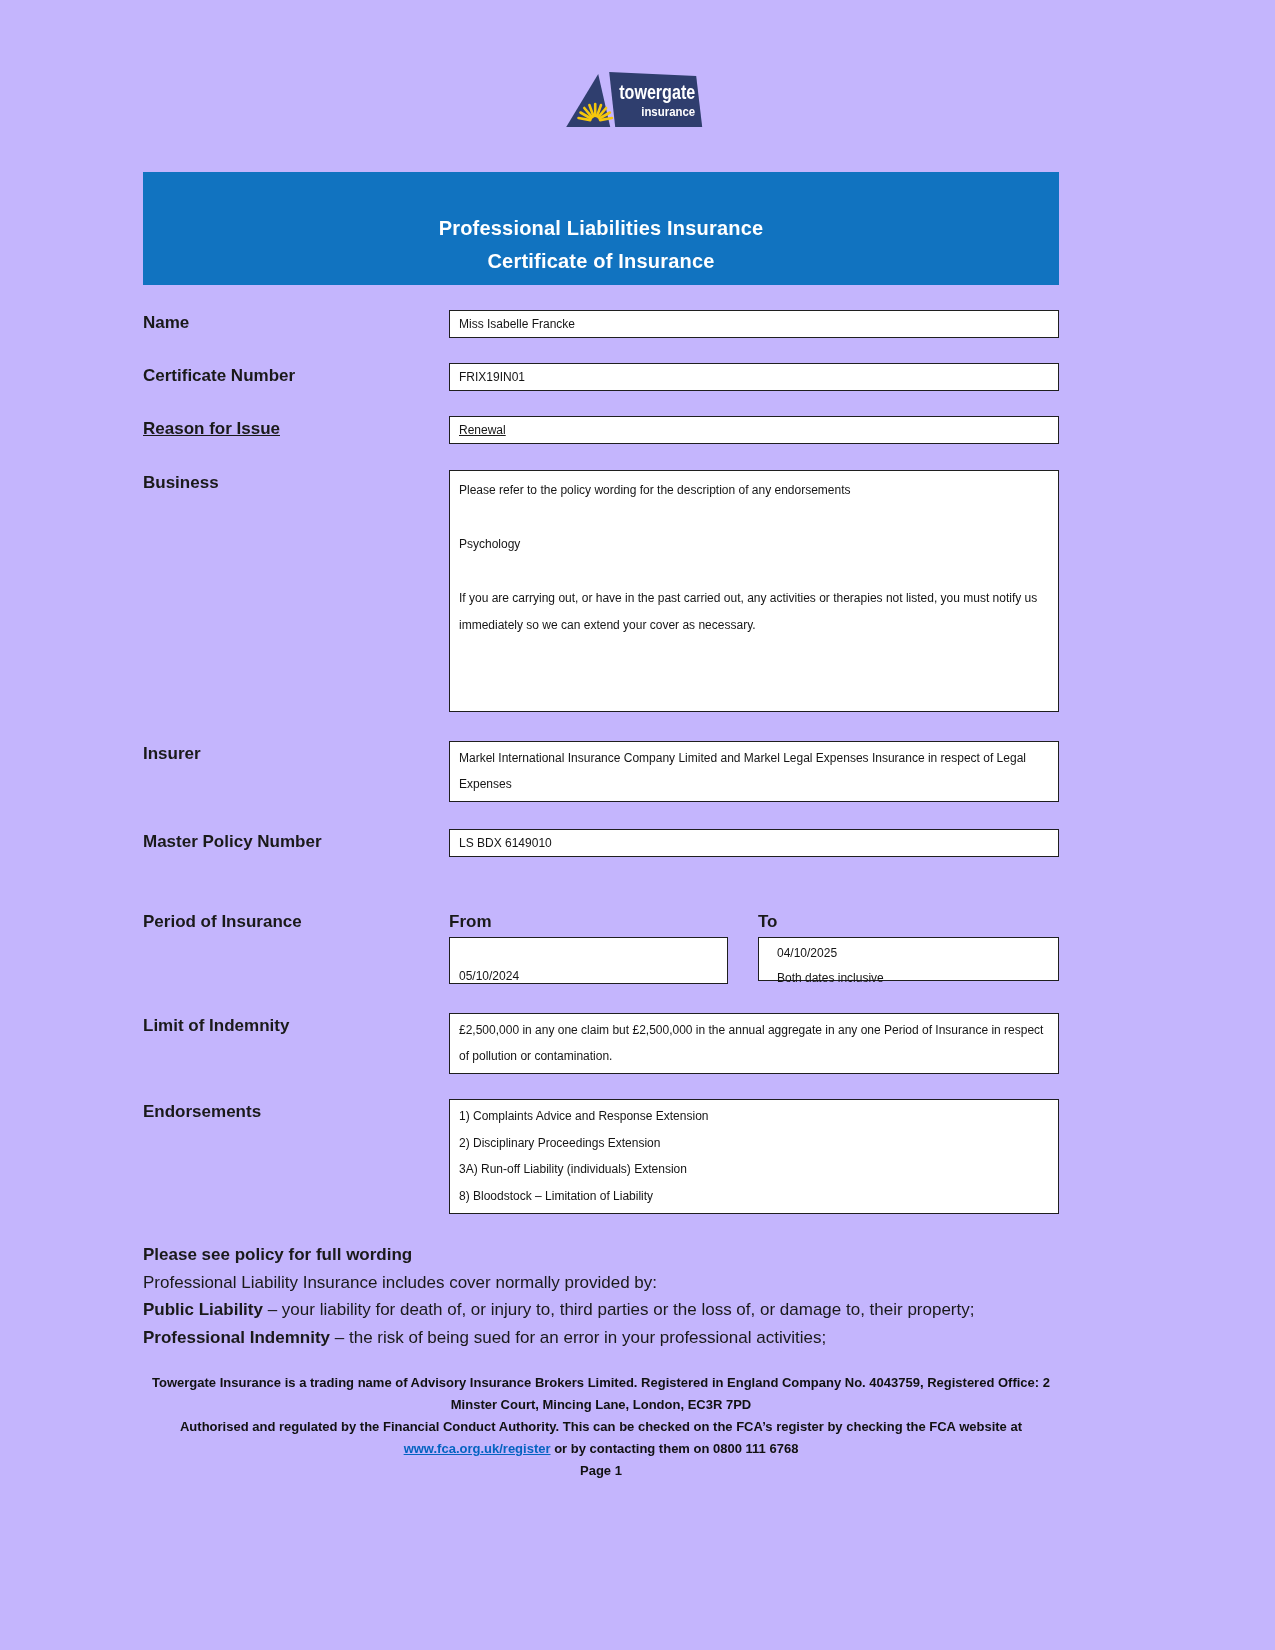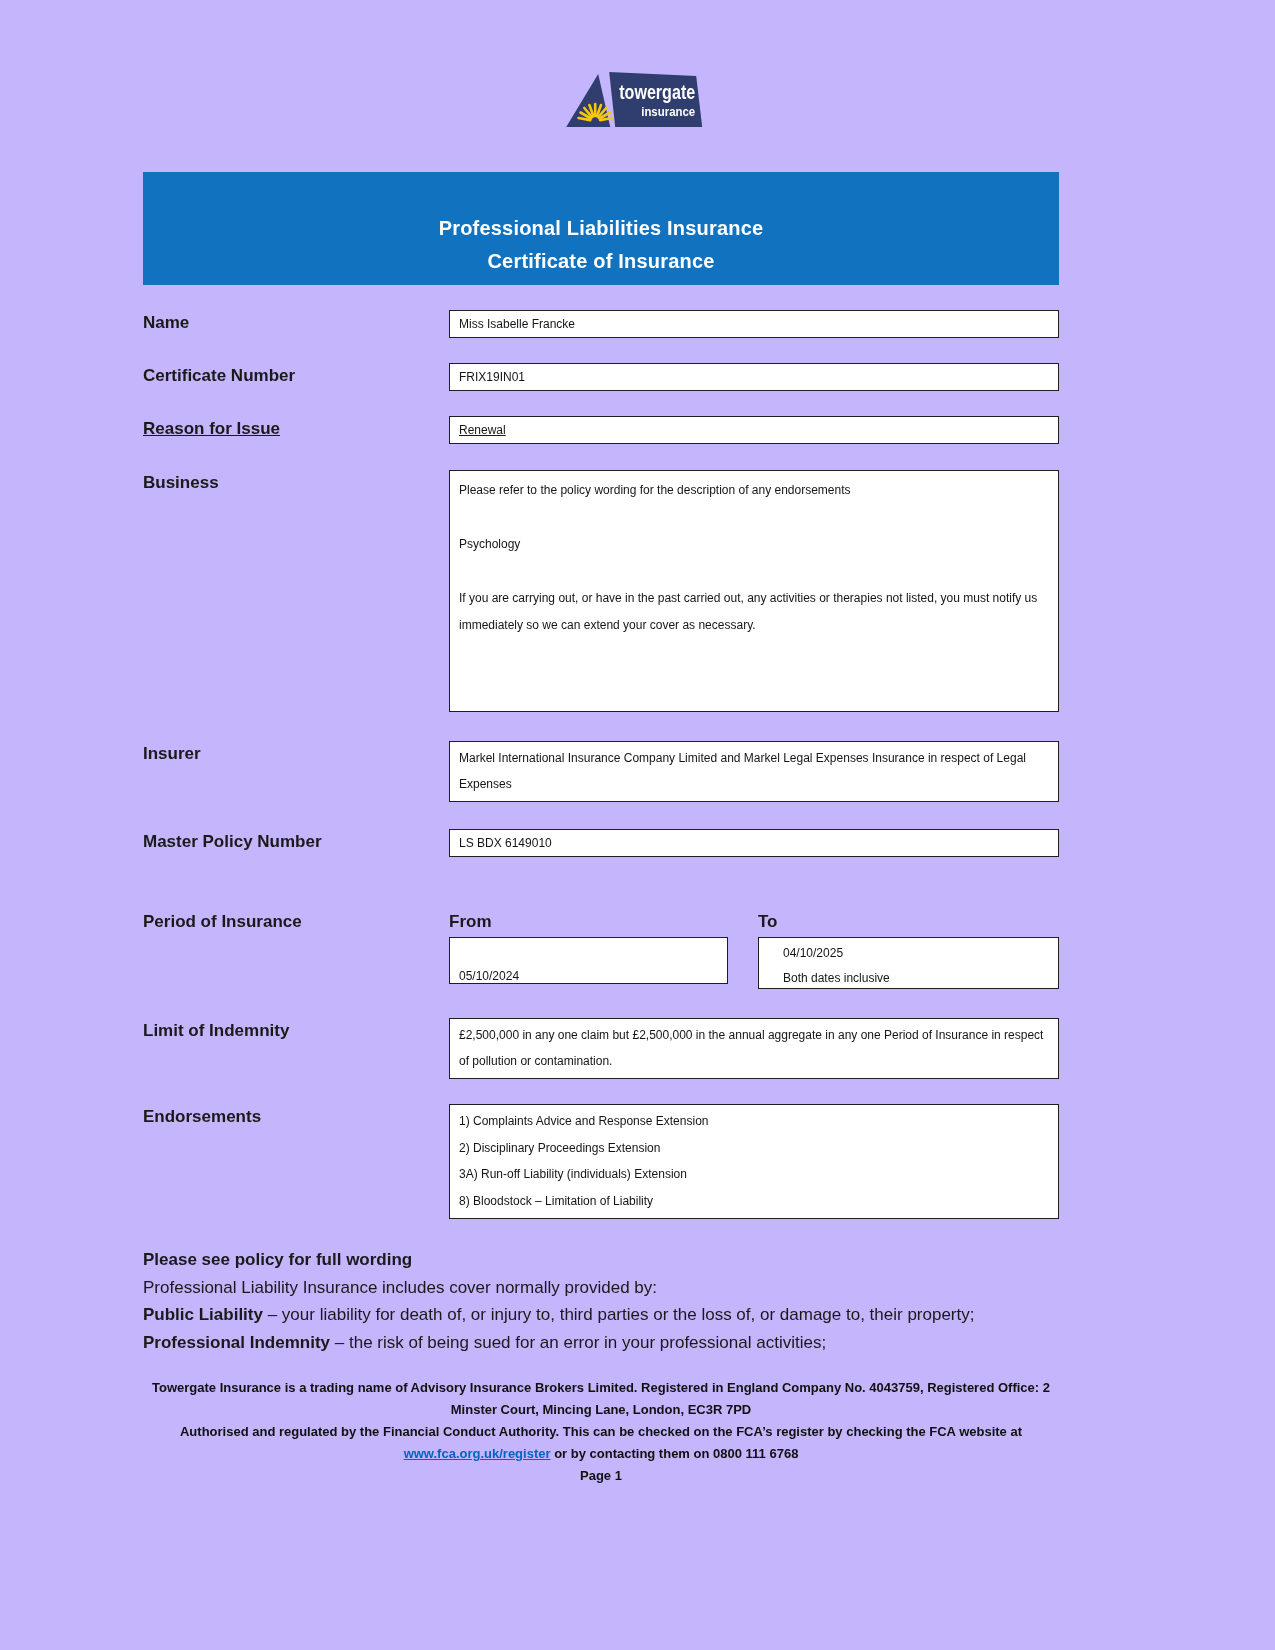--- a/index.html
+++ b/index.html
@@ -32,21 +32,21 @@
   .mb26 { margin-bottom:26px;text-decoration:underline; }
   .mb27 { margin-bottom:27px; }
   .mb29 { margin-bottom:29px; }
   .mb52 { margin-bottom:52px; }
 
   .period-cols { display:flex; }
   .period-col-from { width:279px; flex:0 0 279px; margin-right:30px; }
   .period-col-to { flex:1; }
   .period-head { font-size:17px; font-weight:bold; line-height:26px; margin-bottom:2px; }
   .from-box { height:47px; align-items:flex-end; padding-top:5px; }
-  .to-box { height:52px; padding:3px 24px; line-height:25px; }
+  .to-box { height:44px; padding:3px 18px; line-height:25px; }
 
   .endors div { line-height:26.5px; }
 
   .notes { margin-top:27px; font-size:17px; line-height:27.5px; }
   .notes .bold { font-weight:bold; }
 
   .footer { margin-top:21px; text-align:center; font-size:13px; font-weight:bold; line-height:22px; color:#111111; }
   .footer a { color:#0563c1; text-decoration:underline; }
 </style>
 </head>

